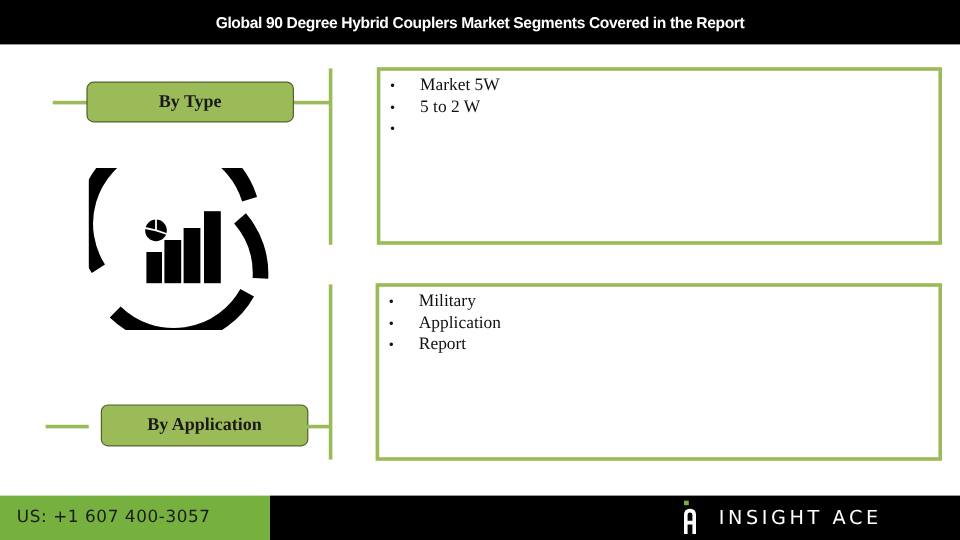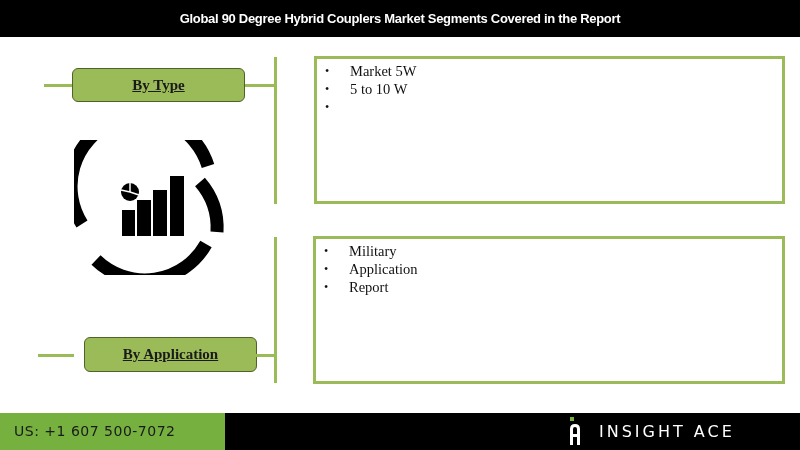--- a/index.html
+++ b/index.html
@@ -1,19 +1,19 @@
 <!DOCTYPE html>
 <html><head>
   <meta charset="utf-8">
   <style>
     * { margin: 0; padding: 0; box-sizing: border-box; }
     body { width: 800px; height: 450px; background: #ffffff; position: relative; overflow: hidden; font-family: "Liberation Serif", serif; }
     .header { position: absolute; left: 0; top: 0; width: 800px; height: 37px; background: #000000; color: #ffffff; font-family: "Liberation Sans", sans-serif; font-weight: bold; font-size: 13px; text-align: center; line-height: 37px; letter-spacing: -0.3px; }
     .line { position: absolute; background: #9bbb59; }
-    .pill { position: absolute; background: #9bbb59; border: 1px solid #4f6228; border-radius: 6px; color: #1a1a1a; font-weight: bold; font-size: 15px; text-align: center; display: flex; align-items: center; justify-content: center; text-decoration: underline; }
+    .pill { position: absolute; background: #9bbb59; border: 1px solid #4f6228; border-radius: 6px; color: #1a1a1a; font-weight: bold; font-size: 15px; text-align: center; display: flex; align-items: center; justify-content: center; }
     .box { position: absolute; border: 3px solid #9bbb59; background: #ffffff; }
     .box ul { list-style: none; padding: 3px 0 0 8px; }
     .box li { font-size: 14.5px; line-height: 18px; color: #111; display: flex; }
     .box li .bullet { width: 25px; font-size: 12px; }
     .icon-wrap { position: absolute; left: 74px; top: 140px; width: 160px; height: 135px; }
     .footer-left { position: absolute; left: 0; top: 413px; width: 225px; height: 37px; background: #76b13f; color: #1a1a1a; font-family: "DejaVu Sans", sans-serif; font-size: 14px; line-height: 37px; padding-left: 14px; letter-spacing: 0.5px; }
     .footer-right { position: absolute; left: 225px; top: 413px; width: 575px; height: 37px; background: #000000; }
     .brand { position: absolute; left: 599px; top: 413px; height: 37px; line-height: 38px; color: #ffffff; font-family: "DejaVu Sans", sans-serif; font-size: 16px; letter-spacing: 3px; }
     .logo { position: absolute; left: 568px; top: 417px; width: 16px; height: 28px; }
   </style>
@@ -28,21 +28,21 @@
 <div class="line" style="left:274px; top:57px; width:3px; height:147px;"></div>
 
 <div class="box" style="left:314px; top:56px; width:471px; height:148px;">
   <ul>
     <li>
         <span class="bullet">•</span>
         <span>Market 5W</span>
       </li>
     <li>
         <span class="bullet">•</span>
-        <span>5 to 10 W</span>
+        <span>5 to 2 W</span>
       </li>
     <li>
         <span class="bullet">•</span>
       </li>
   </ul>
 </div>
 
 <div class="icon-wrap">
   <svg width="160" height="135" viewBox="0 0 160 135">
     <g fill="none" stroke="#000" stroke-width="13">
@@ -76,21 +76,21 @@
         <span class="bullet">•</span>
         <span>Application</span>
       </li>
     <li>
         <span class="bullet">•</span>
         <span>Report</span>
       </li>
   </ul>
 </div>
 
-<div class="footer-left">US: +1 607 500-7072</div>
+<div class="footer-left">US: +1 607 400-3057</div>
 <div class="footer-right"></div>
 <div class="logo">
   <svg width="16" height="28" viewBox="0 0 16 28">
     <rect x="2" y="0" width="4" height="4" fill="#76b13f"></rect>
     <path d="M 2 28 L 2 12 Q 2 7 7 7 Q 12 7 12 12 L 12 28 L 9 28 L 9 20 L 5 20 L 5 28 Z M 5 17 L 9 17 L 9 12 Q 9 10 7 10 Q 5 10 5 12 Z" fill="#ffffff"></path>
   </svg>
 </div>
 <div class="brand">INSIGHT ACE ANALYTIC</div>
 
 </body></html>

